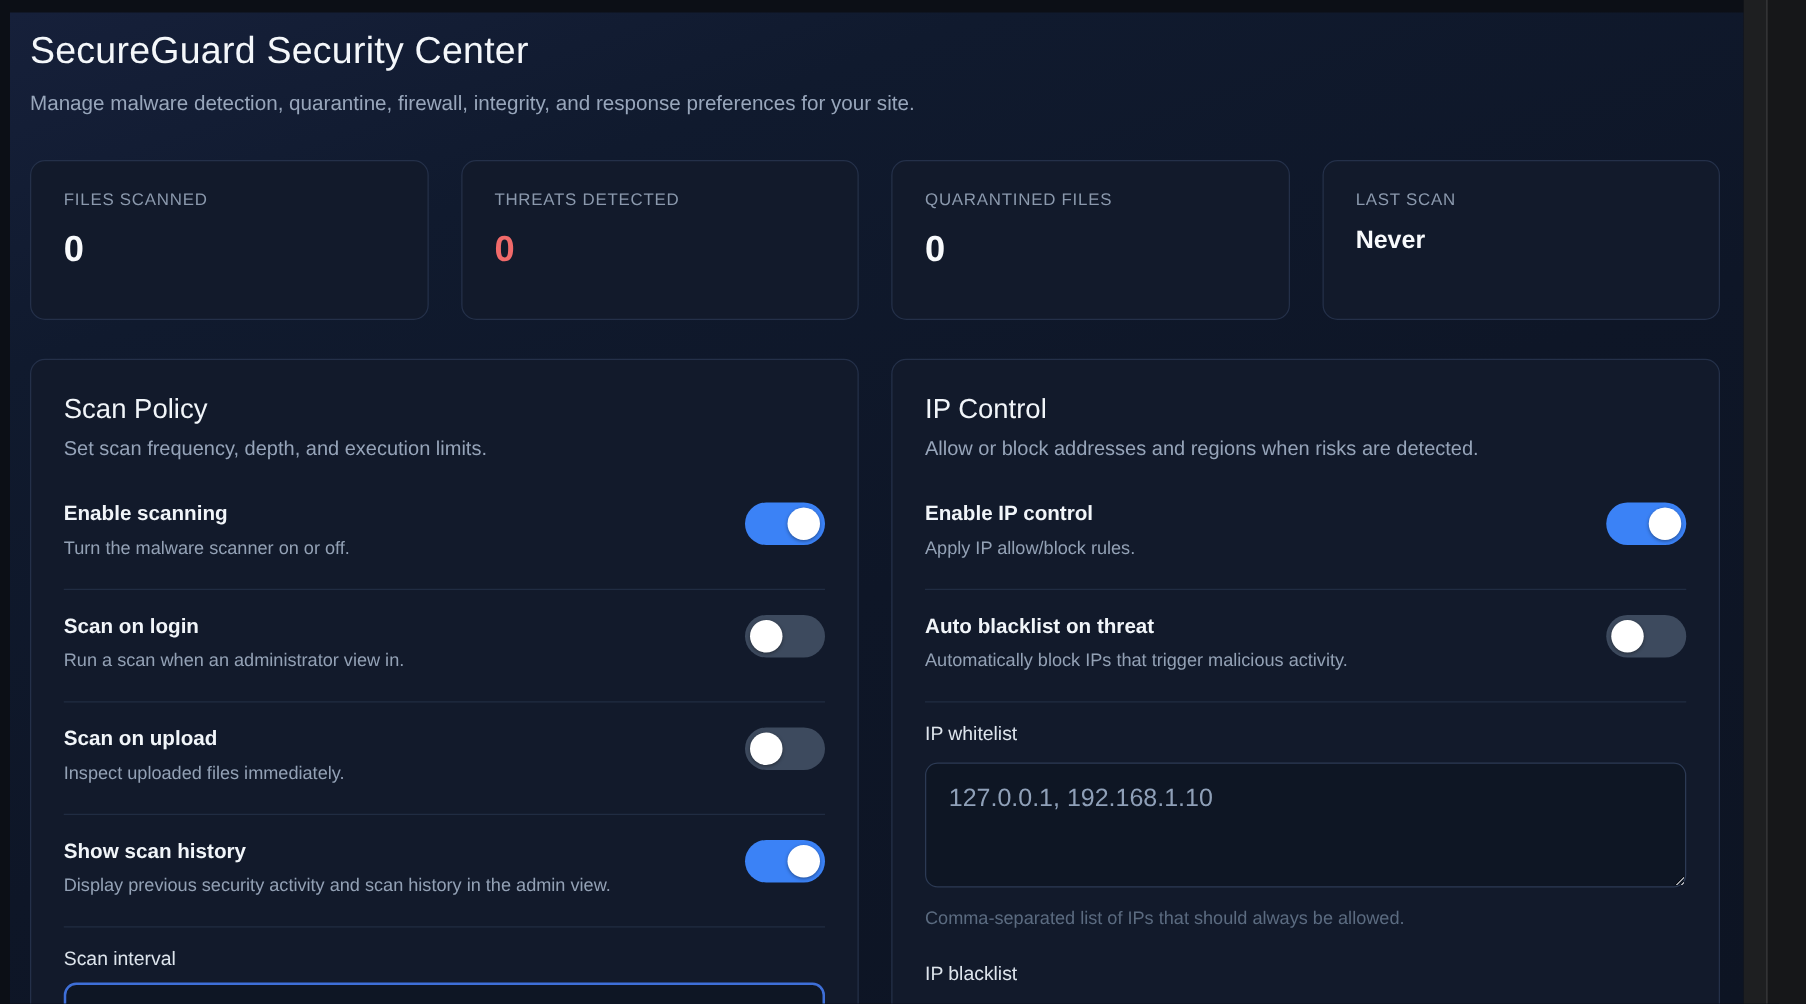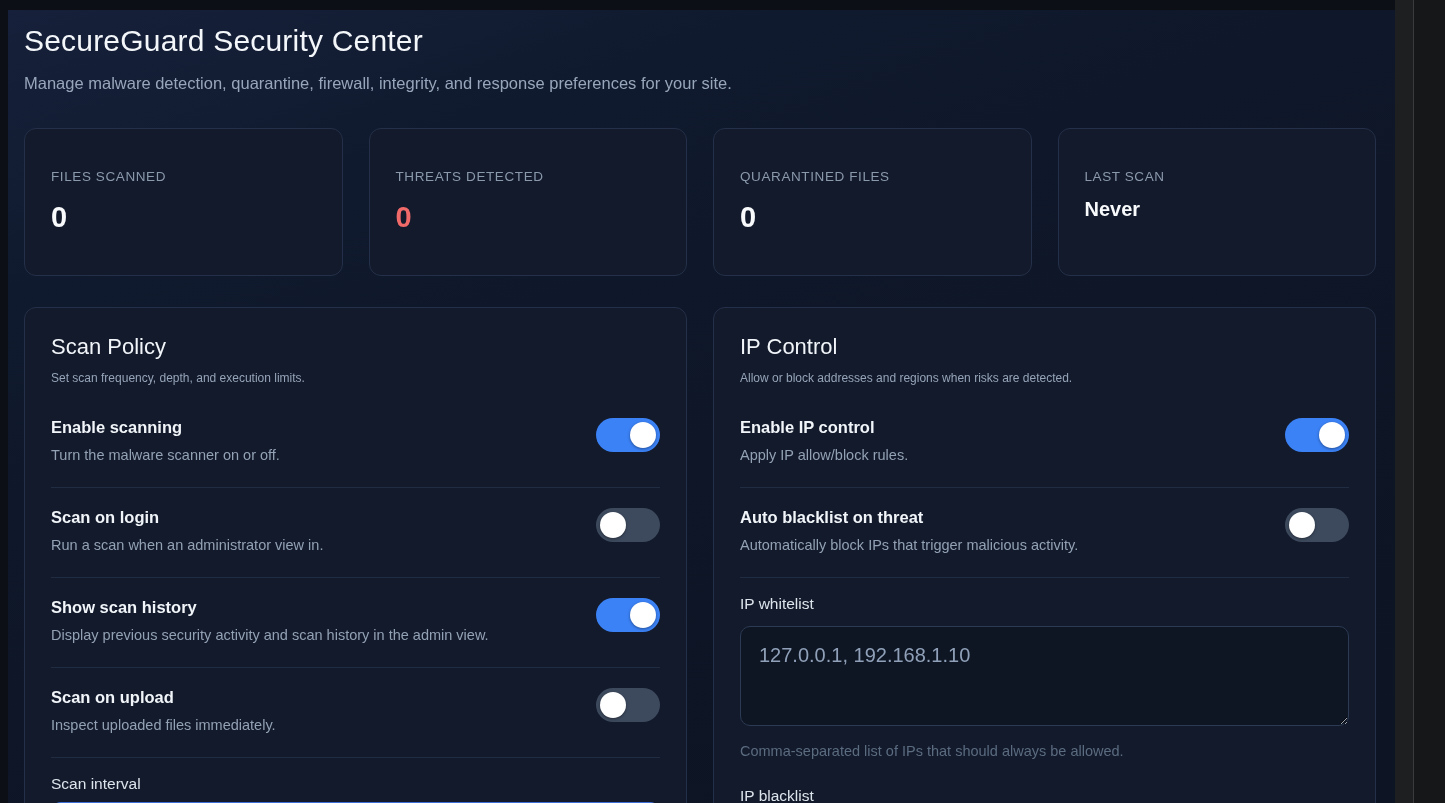--- a/index.html
+++ b/index.html
@@ -28,31 +28,31 @@
   .header-actions { display:flex; gap:18px; margin-top:2px; }
   .btn { height:49px; border:none; border-radius:8px; font-family:inherit; font-size:16.5px; font-weight:700; cursor:pointer; }
   .btn-light { background:#e9ebee; color:#141d2b; padding:0 25px; }
   .btn-primary { background:#3b82f6; color:#ffffff; padding:0 24px; }
 
   
   .stats { display:grid; grid-template-columns:repeat(4,1fr); gap:26px; margin-top:35px; }
   .card {
     background:#121a2b; border:1px solid #243049; border-radius:12px;
   }
-  .stat-card { padding:40px 26px; height:148px; }
+  .stat-card { padding:23px 26px; height:128px; }
   .stat-label { color:#8b99ad; font-size:13.5px; letter-spacing:0.6px; font-weight:400; }
   .stat-value { color:#f8fafc; font-size:29px; font-weight:700; margin-top:17px; }
   .stat-value.threat { color:#f16a6a; }
   .stat-value.small { font-size:20px; margin-top:14px; }
 
   
   .sections { display:grid; grid-template-columns:1fr 1fr; gap:26px; margin-top:31px; }
   .section-card { padding:26px 26px 40px 26px; min-height:560px; }
   .section-title { color:#f1f5f9; font-size:22px; font-weight:400; }
-  .section-subtitle { color:#96a4b9; font-size:12px; margin-top:11px; }
+  .section-subtitle { color:#96a4b9; font-size:16px; margin-top:11px; }
   .rows { margin-top:13px; }
   .toggle-row {
     display:flex; align-items:flex-start; justify-content:space-between;
     padding:20px 0 24px 0; border-bottom:1px solid #202c42;
   }
   .toggle-row .texts { flex:1; }
   .row-title { color:#f1f5f9; font-size:16.5px; font-weight:700; }
   .row-desc { color:#93a1b5; font-size:14.5px; margin-top:10px; }
   .toggle {
     position:relative; width:64px; height:34px; border-radius:17px;
@@ -130,33 +130,33 @@
             <div class="texts">
               <div class="row-title">Scan on login</div>
               <div class="row-desc">Run a scan when an administrator view in.</div>
             </div>
             <div class="toggle">
                 <div class="knob"></div>
               </div>
           </div>
           <div class="toggle-row">
             <div class="texts">
-              <div class="row-title">Show scan history</div>
-              <div class="row-desc">Display previous security activity and scan history in the admin view.</div>
+              <div class="row-title">Scan on upload</div>
+              <div class="row-desc">Inspect uploaded files immediately.</div>
             </div>
-            <div class="toggle on">
+            <div class="toggle">
                 <div class="knob"></div>
               </div>
           </div>
           <div class="toggle-row">
             <div class="texts">
-              <div class="row-title">Scan on upload</div>
-              <div class="row-desc">Inspect uploaded files immediately.</div>
+              <div class="row-title">Show scan history</div>
+              <div class="row-desc">Display previous security activity and scan history in the admin view.</div>
             </div>
-            <div class="toggle">
+            <div class="toggle on">
                 <div class="knob"></div>
               </div>
           </div>
         </div>
         <div class="field-label">Scan interval</div>
         <div class="interval-input"></div>
       </div>
 
       <div class="card section-card">
         <div class="section-title">IP Control</div>

